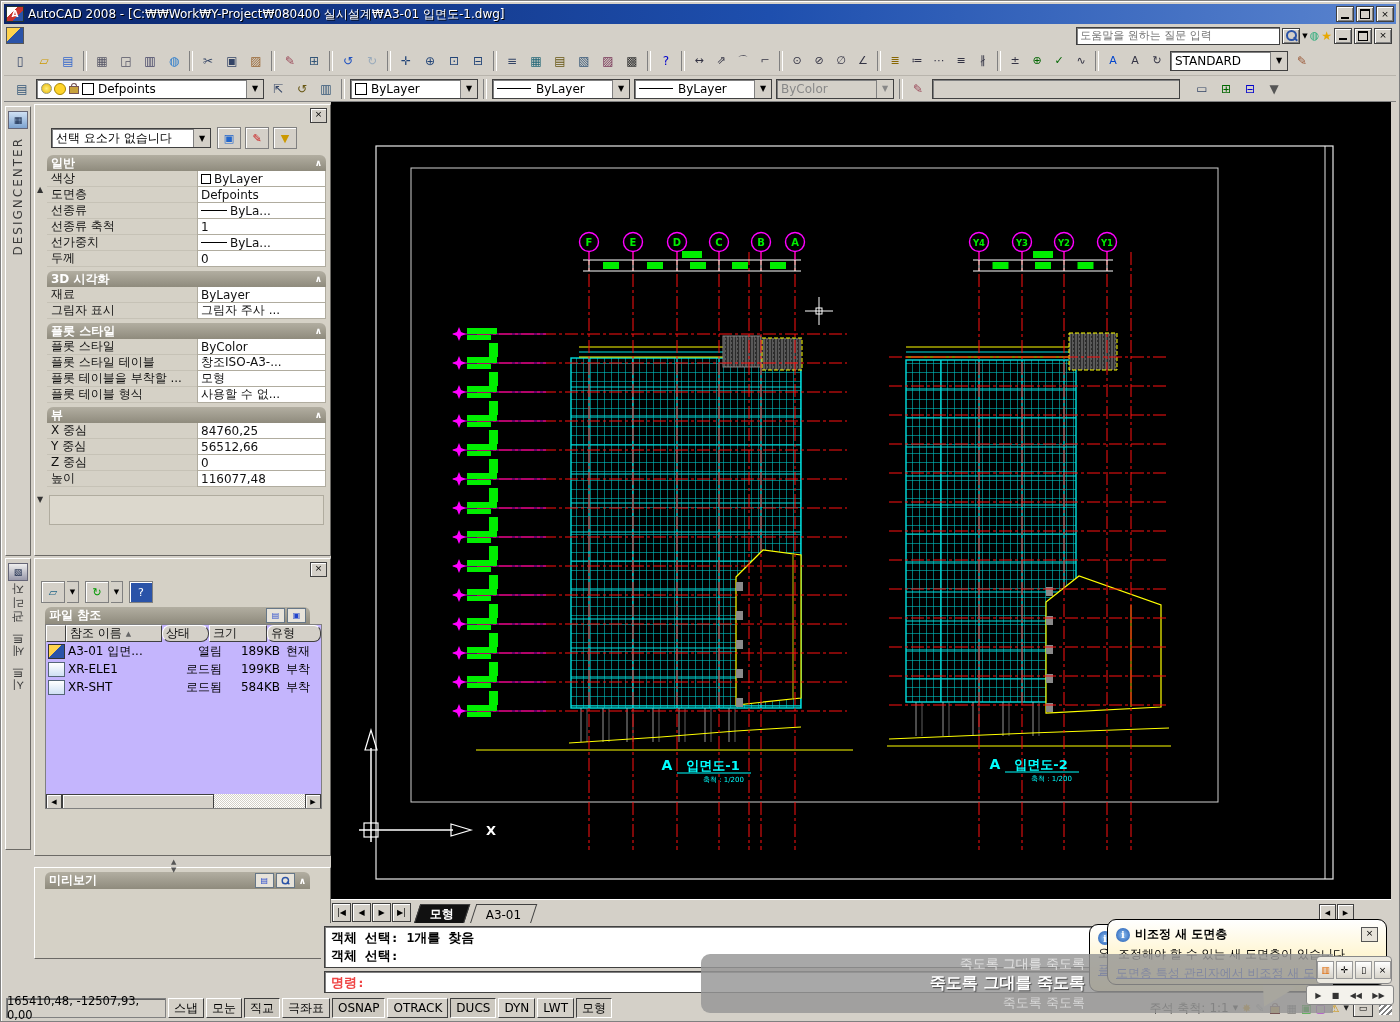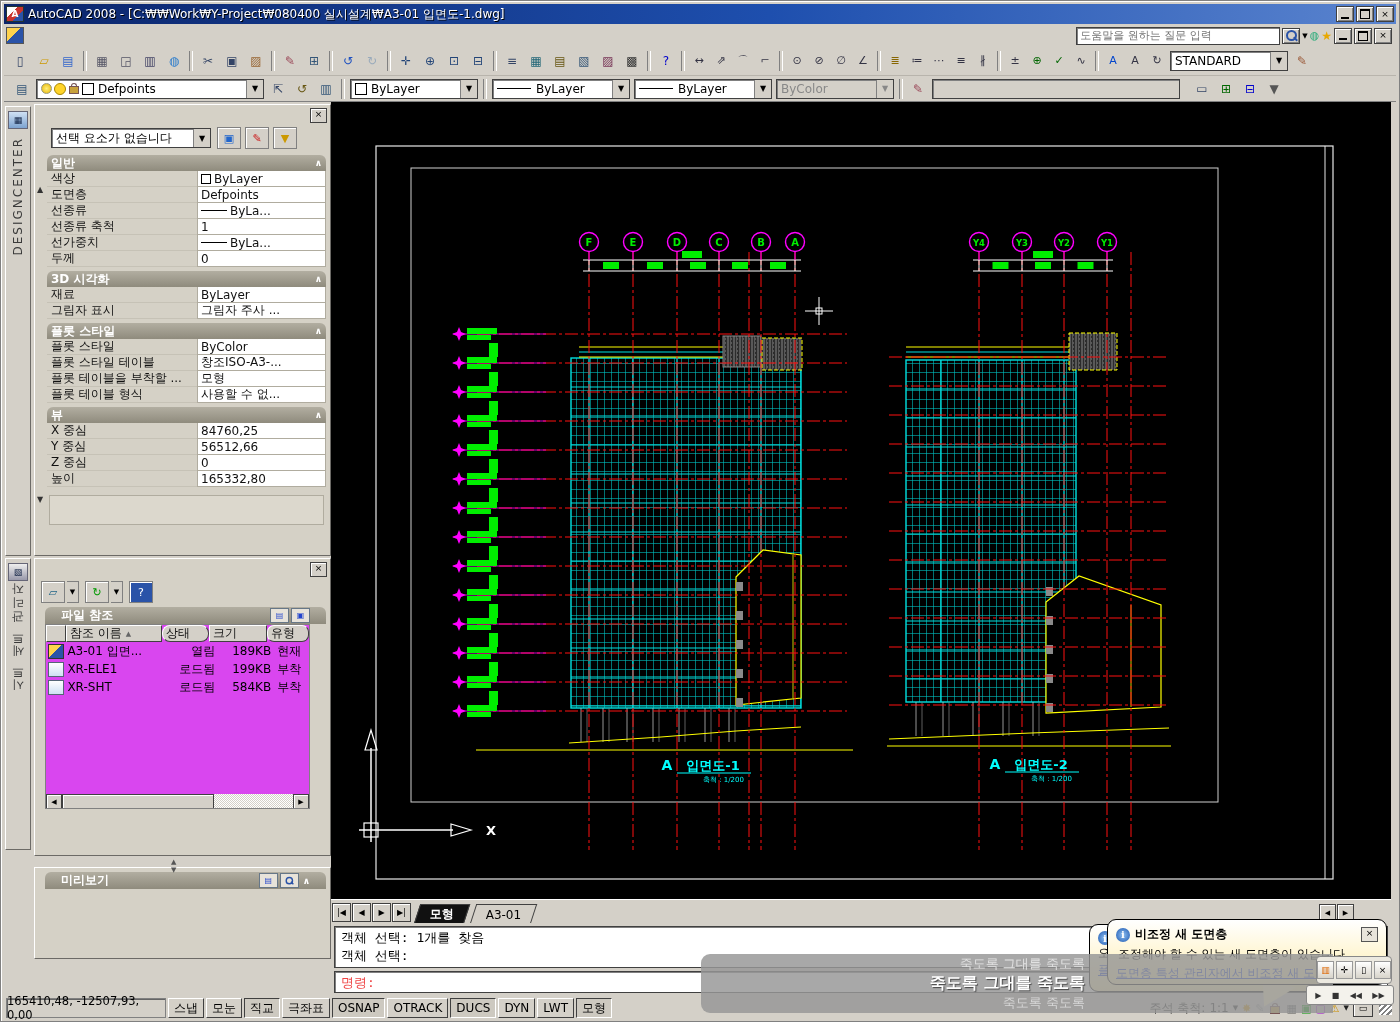--- a/index.html
+++ b/index.html
@@ -73,26 +73,26 @@
   .pval{flex:1;background:#fff;border:1px solid #b0ac9f;border-top:none;display:flex;align-items:center;padding-left:3px;box-sizing:border-box;white-space:nowrap;overflow:hidden;color:#111;}
   .pval .sw{width:8px;height:8px;margin-right:3px;}
   .pval .lt{width:26px;margin-right:3px;}
   .gutterarr{position:absolute;left:2px;font-size:8px;color:#333;}
   
   .xtool{display:flex;align-items:center;margin:22px 0 4px 6px;gap:2px;}
   .xbtn{width:22px;height:20px;background:#d4d0c8;border:1px solid #808080;box-shadow:inset 1px 1px 0 #fff;
     display:inline-flex;align-items:center;justify-content:center;font-size:11px;}
   .xdrop{width:11px;height:20px;background:#d4d0c8;border:1px solid #808080;border-left:none;font-size:7px;
     display:inline-flex;align-items:center;justify-content:center;margin-right:4px;}
-  .xhdr{display:flex;height:17px;margin:0 4px 0 10px;background:linear-gradient(#b2aea1,#8f8b7d);color:#fff;
-    font-weight:bold;font-size:12px;align-items:center;padding:0 16px;border-radius:6px 6px 0 0;}
+  .xhdr{display:flex;height:17px;margin:0 20px 0 10px;background:linear-gradient(#b2aea1,#8f8b7d);color:#fff;
+    font-weight:bold;font-size:12px;align-items:center;padding:0 4px;border-radius:6px 6px 0 0;}
   .xhdrbtn{width:17px;height:13px;background:#e7e3da;border:1px solid #678;margin-left:2px;font-size:8px;
     display:inline-flex;align-items:center;justify-content:center;color:#24c;}
   .xhdr .spacer{flex:1;}
-  #xtable{margin:0 20px 0 10px;background:#d946ef;border:1px solid #808080;height:183px;position:relative;overflow:hidden;}
+  #xtable{margin:0 8px 0 10px;background:#c4b5fd;border:1px solid #808080;height:183px;position:relative;overflow:hidden;}
   .xcols{display:flex;height:17px;}
   .xcol{background:#d4d0c8;border:1px solid #404040;border-left-color:#fff;border-top-color:#fff;font-size:12px;
     display:flex;align-items:center;padding:0 3px;box-sizing:border-box;white-space:nowrap;overflow:hidden;color:#111;}
   .sorticon:after{content:'▲';font-size:7px;color:#666;margin-left:4px;}
   .xrow{display:flex;height:18px;align-items:center;font-size:12px;color:#000;}
   .xcell{padding:0 3px;box-sizing:border-box;white-space:nowrap;overflow:hidden;}
   .fico{width:15px;height:13px;margin-left:2px;border:1px solid #567;background:linear-gradient(#fff,#cfe0f4);position:relative;}
   .fico.cur{background:linear-gradient(135deg,#ffd34d 45%,#2a53a8 45%);border-color:#333;}
   .hscroll{position:absolute;bottom:0;left:0;right:0;height:14px;background:#efede7;display:flex;}
   .harr{width:14px;height:14px;background:#d4d0c8;border:1px solid #404040;box-shadow:inset 1px 1px 0 #fff;
@@ -106,21 +106,21 @@
   
   #tabbar{position:absolute;left:330px;top:898px;width:1060px;height:24px;background:#d4d0c8;display:flex;align-items:flex-end;border-top:1px solid #fff;}
   .navbtn{width:17px;height:17px;background:#d4d0c8;border:1px solid #404040;box-shadow:inset 1px 1px 0 #fff;
     font-size:8px;display:flex;align-items:center;justify-content:center;margin:0 0 2px 1px;color:#000;}
   .tab{height:19px;padding:0 12px;display:flex;align-items:center;font-size:12px;border:1px solid #404040;
     border-bottom:none;transform:skewX(-18deg);margin-left:6px;background:#d4d0c8;}
   .tab span{transform:skewX(18deg);}
   .tab.active{background:#111;color:#fff;font-weight:bold;}
   .tabfill{flex:1;}
   
-  #cmdwin{position:absolute;left:330px;top:922px;width:1060px;height:73px;background:#d4d0c8;padding:3px;box-sizing:border-box;}
+  #cmdwin{position:absolute;left:320px;top:922px;width:1060px;height:73px;background:#d4d0c8;padding:3px;box-sizing:border-box;font-weight:bold;}
   #cmdhist{height:42px;background:#fff;border:1px solid #404040;box-shadow:inset 1px 1px 0 #808080;
     font-family:"DejaVu Sans Mono","Liberation Mono",monospace;font-size:13px;color:#000;padding:2px 6px;box-sizing:border-box;line-height:18px;}
   #cmdsplit{height:3px;}
   #cmdline{height:22px;background:#fff;border:1px solid #404040;box-shadow:inset 1px 1px 0 #808080;
     font-family:"DejaVu Sans Mono","Liberation Mono",monospace;font-size:13px;color:#ef4444;padding:2px 6px;box-sizing:border-box;}
   
   #statusbar{position:absolute;left:3px;top:995px;width:1392px;height:24px;background:#d4d0c8;display:flex;align-items:center;}
   #coords{width:158px;height:18px;margin-left:2px;border:1px solid #808080;box-shadow:inset 1px 1px 0 #666;
     background:#d4d0c8;font-size:11.5px;display:flex;align-items:center;justify-content:center;color:#000;}
   .toggle{height:18px;margin-left:2px;padding:0 5px;border:1px solid #fff;border-right-color:#404040;border-bottom-color:#404040;
@@ -441,21 +441,21 @@
         </div>
         <div class="prow">
           <span class="plabel">Z 중심</span>
           <span class="pval">
             <span>0</span>
           </span>
         </div>
         <div class="prow">
           <span class="plabel">높이</span>
           <span class="pval">
-            <span>165332,80</span>
+            <span>116077,48</span>
           </span>
         </div>
       </div>
     <div style="margin:8px 6px 0 14px;height:28px;border:1px solid #b0ac9f;background:#dcd8cd;"></div>
   </div>
 
   <div class="pal" id="xrefpal" style="top:557px;height:298px;">
     <span class="palclose">×</span>
     <div class="xtool">
       <span class="xbtn" style="color:#268;">▱</span>

